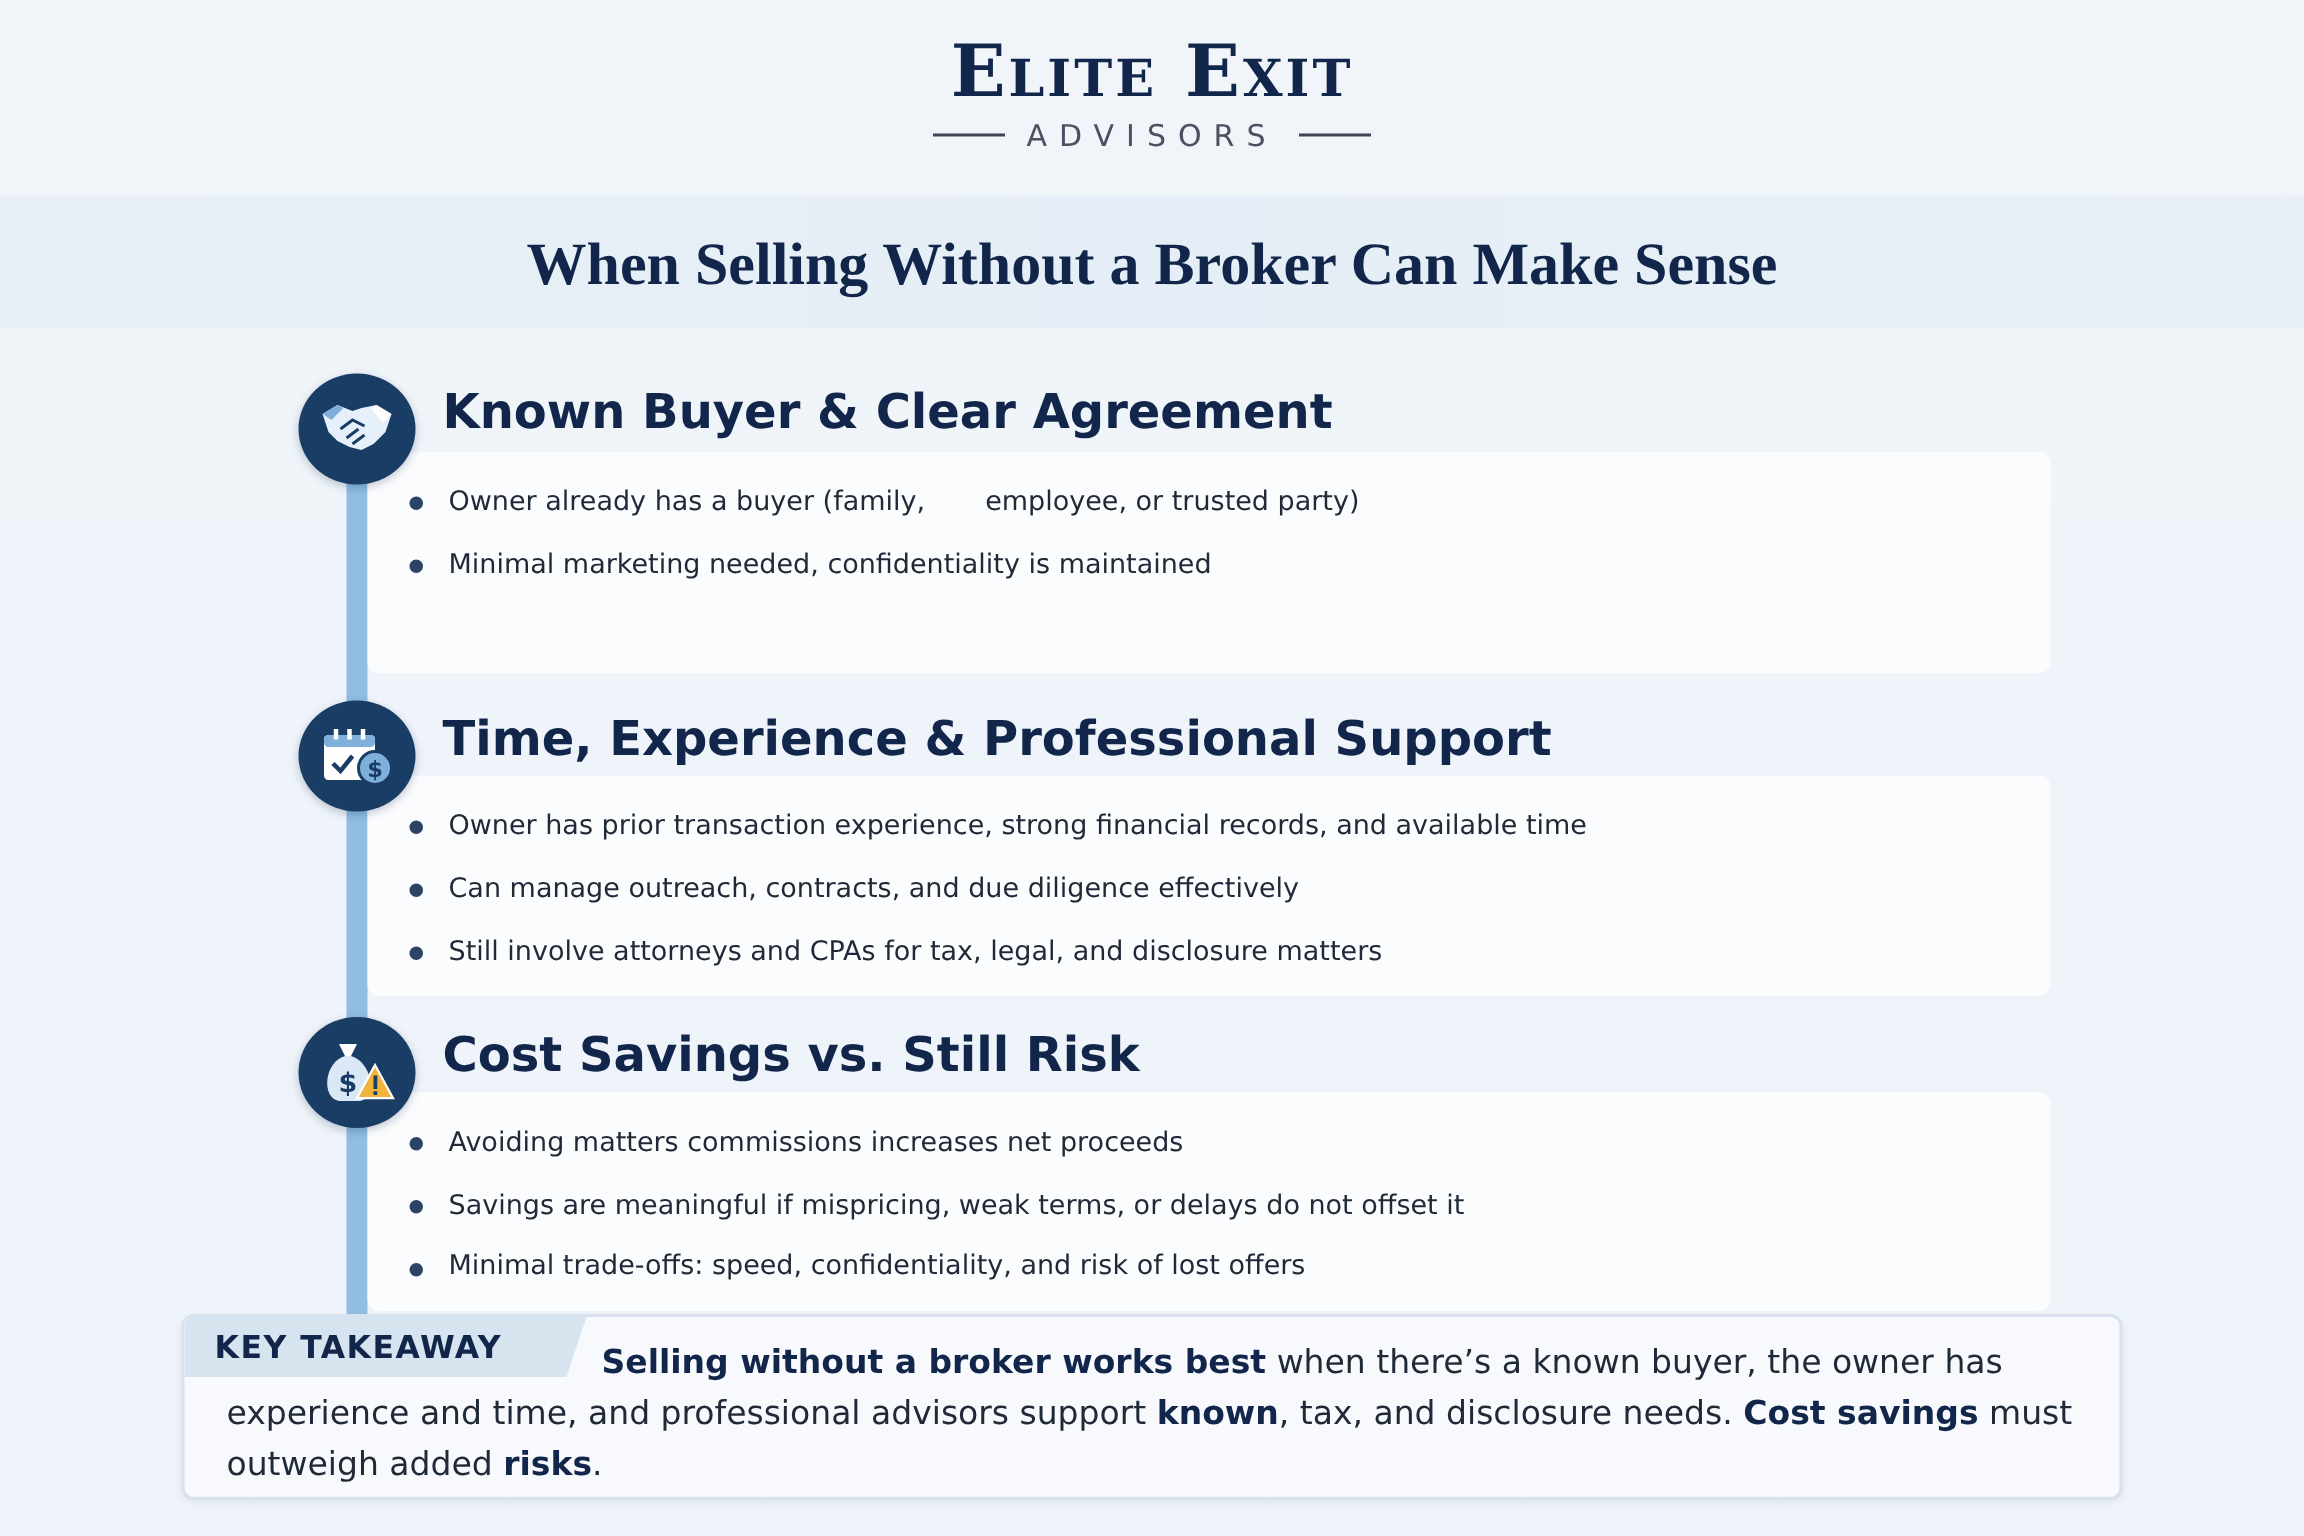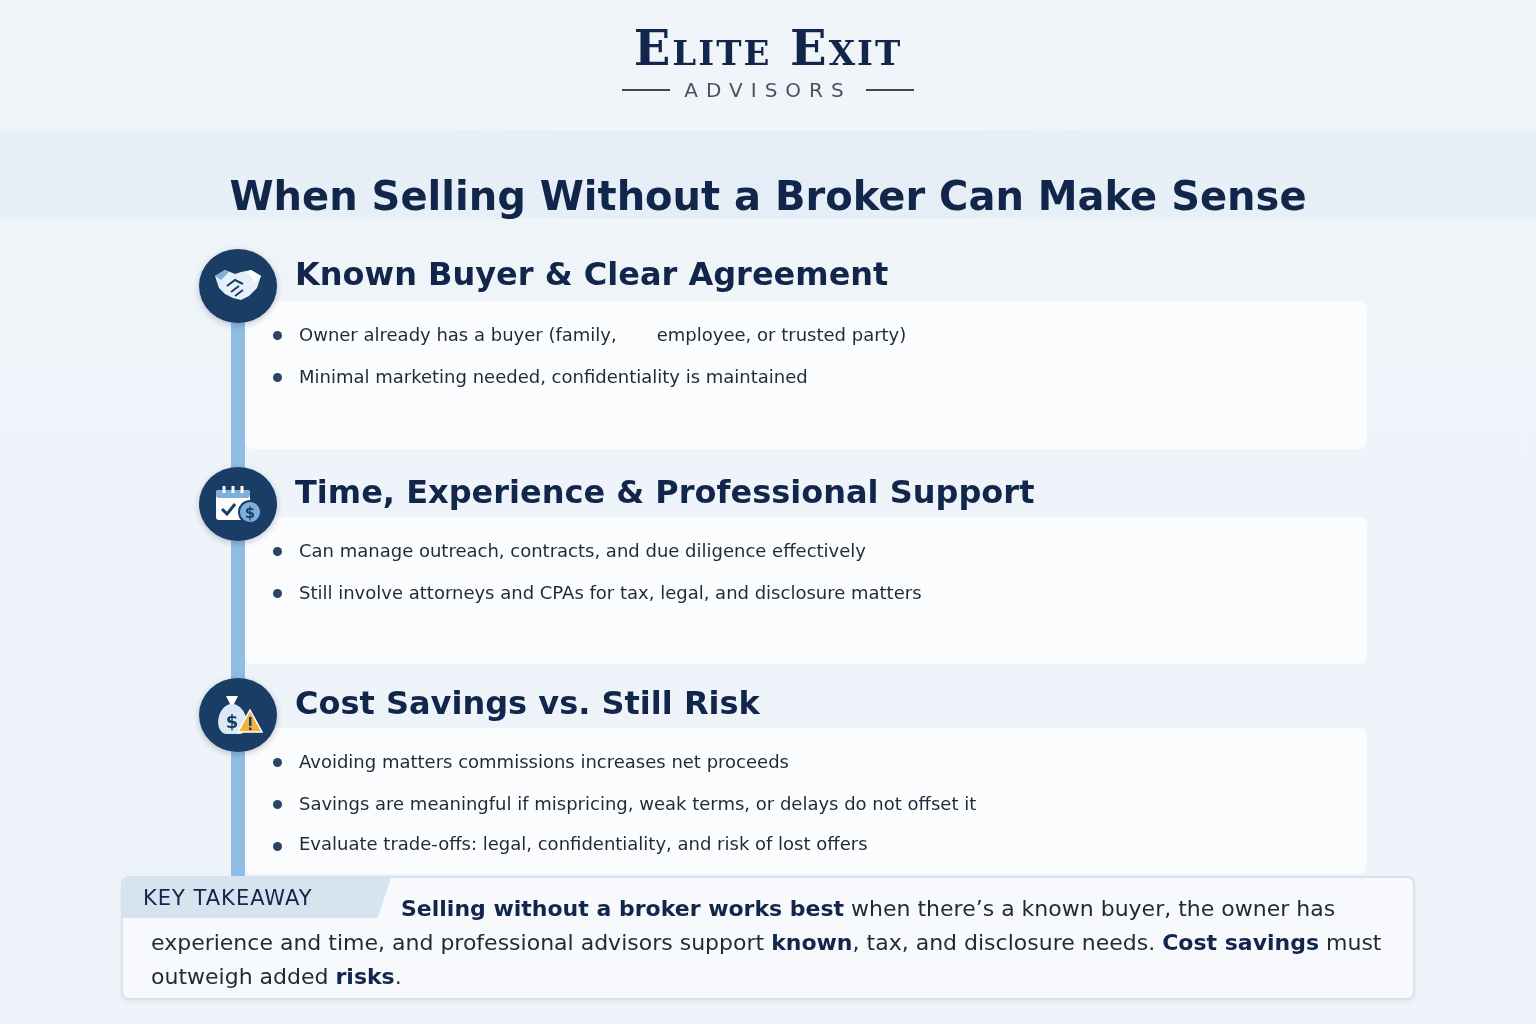--- a/index.html
+++ b/index.html
@@ -16,21 +16,21 @@
     font-weight: bold; font-size: 48px; letter-spacing: 2px; color: #11264a;
     font-variant: small-caps; line-height: 52px;
   }
   .logo-sub { display: flex; align-items: center; justify-content: center; gap: 14px; margin-top: 4px; }
   .logo-line { width: 48px; height: 2px; background: #3f4756; }
   .logo-sub-text { font-size: 20px; letter-spacing: 8px; color: #4a5160; font-family: "DejaVu Sans", sans-serif; }
 
   .title-band {
     position: absolute; top: 131px; left: 0; width: 1536px; height: 88px;
     background: linear-gradient(90deg, #e8f0f7 0%, #e5eef6 50%, #e8f0f7 100%);
-    display: flex; align-items: flex-end; justify-content: center;
+    display: flex; align-items: center; justify-content: center; font-family: Liberation Serif, serif;
   }
   .page-title { font-size: 40px; font-weight: bold; color: #11264a; letter-spacing: 0px; }
 
   .timeline-line {
     position: absolute; left: 231px; top: 300px; width: 14px; height: 580px;
     background: #8fbde3; border-radius: 3px;
   }
   .section { position: absolute; left: 199px; width: 1170px; }
   .icon-circle {
     position: absolute; left: 0; top: 0; width: 78px; height: 74px; border-radius: 50%;
@@ -58,21 +58,21 @@
   .takeaway {
     position: absolute; left: 121px; top: 876px; width: 1294px; height: 124px;
     background: #f7f9fc; border: 2px solid #d7e2ee; border-radius: 8px;
     box-shadow: 0 2px 4px rgba(0,0,0,0.05); overflow: hidden;
   }
   .takeaway-tag {
     position: absolute; left: 0; top: 0; height: 40px; width: 268px;
     background: #d6e4f0; clip-path: polygon(0 0, 100% 0, 95% 100%, 0 100%);
     display: flex; align-items: center; padding-left: 20px;
   }
-  .takeaway-tag span { font-size: 21px; font-weight: normal; color: #11264a; letter-spacing: 1px; }
+  .takeaway-tag span { font-size: 21px; font-weight: bold; color: #11264a; letter-spacing: 1px; }
   .takeaway-text {
     position: absolute; left: 28px; top: 14px; width: 1250px; font-size: 22px; line-height: 34px;
     color: #1f2937; text-indent: 250px;
   }
   .takeaway-text b { color: #11264a; }
 </style>
 </head>
 <body>
 
 <div class="logo">
@@ -104,20 +104,21 @@
       <path d="M50 10 L40 4 L36 6 L44 16 Z" fill="#ffffff"></path>
       <path d="M16 20 L24 14 L32 18 M20 26 L28 20 M24 30 L32 24" stroke="#1a3d66" stroke-width="2" fill="none"></path>
     </svg>
   </div>
   <div class="section-title">Known Buyer &amp; Clear Agreement</div>
 </div>
 
 <div class="section" style="top:467px;">
   <div class="card" style="top:50px; height:147px;">
     <ul>
+      <li>Owner has prior transaction experience, strong financial records, and available time</li>
       <li>Can manage outreach, contracts, and due diligence effectively</li>
       <li>Still involve attorneys and CPAs for tax, legal, and disclosure matters</li>
     </ul>
   </div>
   <div class="icon-circle">
     <svg width="52" height="44" viewBox="0 0 52 44">
       <rect x="4" y="8" width="34" height="30" rx="3" fill="#ffffff"></rect>
       <rect x="4" y="8" width="34" height="8" rx="3" fill="#7fb0dc"></rect>
       <line x1="12" y1="4" x2="12" y2="11" stroke="#ffffff" stroke-width="3"></line>
       <line x1="21" y1="4" x2="21" y2="11" stroke="#ffffff" stroke-width="3"></line>
@@ -128,21 +129,21 @@
     </svg>
   </div>
   <div class="section-title">Time, Experience &amp; Professional Support</div>
 </div>
 
 <div class="section" style="top:678px;">
   <div class="card" style="top:50px; height:146px;">
     <ul>
       <li>Avoiding matters commissions increases net proceeds</li>
       <li>Savings are meaningful if mispricing, weak terms, or delays do not offset it</li>
-      <li style="height:38px;line-height:36px;">Evaluate trade-offs: legal, confidentiality, and risk of lost offers</li>
+      <li style="height:38px;line-height:36px;">Minimal trade-offs: speed, confidentiality, and risk of lost offers</li>
     </ul>
   </div>
   <div class="icon-circle">
     <svg width="52" height="46" viewBox="0 0 52 46">
       <path d="M14 4 L26 4 L22 12 L18 12 Z" fill="#ffffff"></path>
       <path d="M18 12 C4 16 2 40 14 42 L28 42 C40 40 36 16 22 12 Z" fill="#dbe9f6"></path>
       <text x="20" y="36" font-size="18" font-weight="bold" text-anchor="middle" fill="#1a3d66" font-family="DejaVu Sans, sans-serif">$</text>
       <path d="M38 18 L50 40 L26 40 Z" fill="#f2b33d" stroke="#ffffff" stroke-width="1.5"></path>
       <rect x="37" y="25" width="2.5" height="9" fill="#1a3d66"></rect>
       <rect x="37" y="35.5" width="2.5" height="2.5" fill="#1a3d66"></rect>

